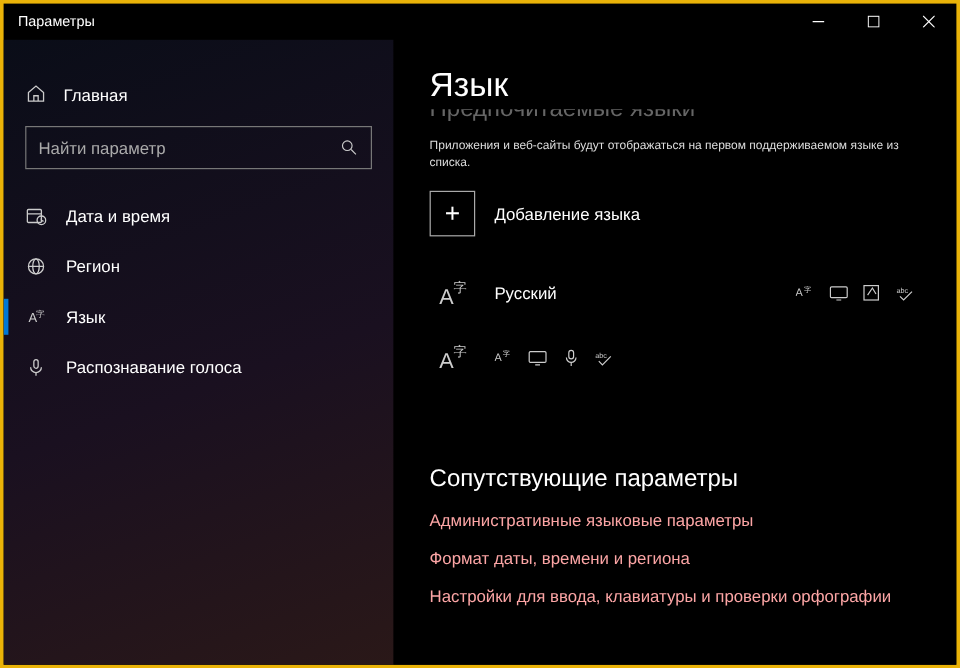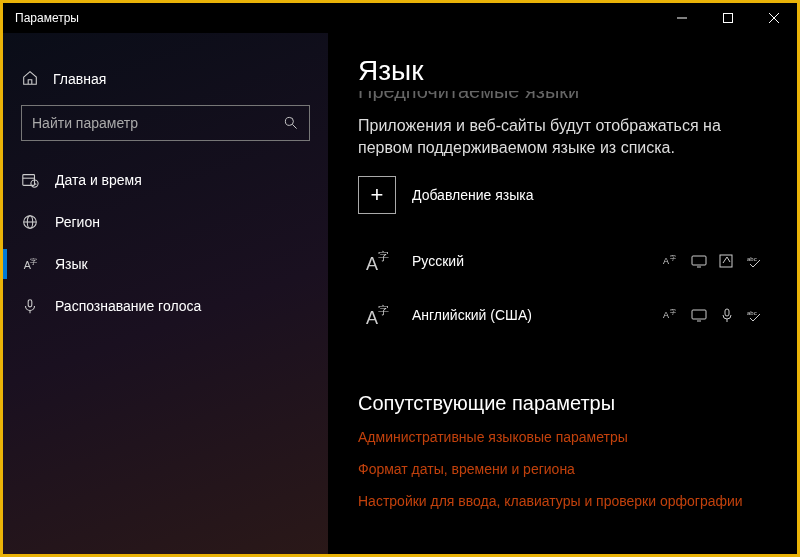--- a/index.html
+++ b/index.html
@@ -20,33 +20,33 @@
 .searchbox input::placeholder { color: #aaa; }
 .searchbox .icon { width: 16px; height: 16px; }
 .category { font-size: 15px; font-weight: 600; padding: 10px 18px 18px 18px; }
 .nav { display: flex; flex-direction: column; }
 .nav-item { display: flex; align-items: center; gap: 16px; padding: 12px 18px; font-size: 14px; position: relative; text-align: right; }
 .nav-item .icon { width: 18px; height: 18px; flex-shrink: 0; }
 .nav-item.active::before { content: ""; position: absolute; left: 0; top: 6px; bottom: 6px; width: 4px; background: #0078d4; }
 .main { flex: 1; background: #000; padding: 22px 30px 0 30px; overflow: hidden; position: relative; }
 .page-title { font-size: 28px; font-weight: 400; margin-bottom: 6px; }
 .section-cut { font-size: 20px; color: #666; height: 10px; overflow: hidden; line-height: 0; margin-top: -2px; }
-.desc { font-size: 16px; color: #ddd; margin-top: 14px; margin-bottom: 16px; line-height: 1.4; max-width: 420px; }
+.desc { font-size: 10px; color: #ddd; margin-top: 14px; margin-bottom: 16px; line-height: 1.4; max-width: 420px; }
 .add-lang { display: flex; align-items: center; gap: 16px; margin-bottom: 20px; }
 .plus-box { width: 38px; height: 38px; border: 1px solid #aaa; display: flex; align-items: center; justify-content: center; font-size: 22px; font-weight: 300; }
 .add-lang-label { font-size: 14px; }
 .lang-item { display: flex; align-items: center; padding: 10px 4px; gap: 16px; }
 .lang-glyph { width: 34px; height: 34px; display: flex; align-items: center; justify-content: center; position: relative; }
 .lang-glyph svg { width: 30px; height: 30px; }
 .lang-name { flex: 1; font-size: 14px; }
 .lang-icons { display: flex; gap: 12px; align-items: center; }
 .lang-icons .mini { width: 16px; height: 16px; display: flex; align-items: center; justify-content: center; font-size: 11px; color: #ccc; }
 .lang-icons .mini svg { width: 16px; height: 16px; }
-.related-title { font-size: 20px; font-weight: 400; margin-top: 50px; margin-bottom: 14px; }
-.link { font-size: 14px; color: #c2410c; margin-bottom: 16px; display: block; }
+.related-title { font-size: 20px; font-weight: 400; margin-top: 63px; margin-bottom: 14px; }
+.link { font-size: 14px; color: #fca5a5; margin-bottom: 16px; display: block; }
 .icon svg { width: 100%; height: 100%; stroke: #ccc; fill: none; stroke-width: 1.2; }
 </style>
 </head>
 <body>
 
 <div class="window">
   <div class="titlebar">
     <div class="titlebar-title">Параметры</div>
     <div class="win-controls">
       <div class="win-btn">
@@ -163,21 +163,20 @@
         </div>
       </div>
 
       <div class="lang-item">
         <div class="lang-glyph">
           <svg viewBox="0 0 30 30">
               <text x="2" y="24" font-size="18" fill="#ccc">A</text>
               <text x="14" y="14" font-size="11" fill="#ccc">字</text>
             </svg>
         </div>
-        <div class="lang-name">Английский (США)</div>
         <div class="lang-icons">
           <span class="mini">
               <svg viewBox="0 0 16 16" stroke="#ccc" fill="none">
                 <text x="0" y="11" font-size="9" fill="#ccc" stroke="none">A</text>
                 <text x="7" y="7" font-size="6" fill="#ccc" stroke="none">字</text>
               </svg>
             </span>
           <span class="mini">
               <svg viewBox="0 0 16 16" stroke="#ccc" fill="none">
                 <rect x="1" y="3" width="14" height="9" rx="1"></rect>

